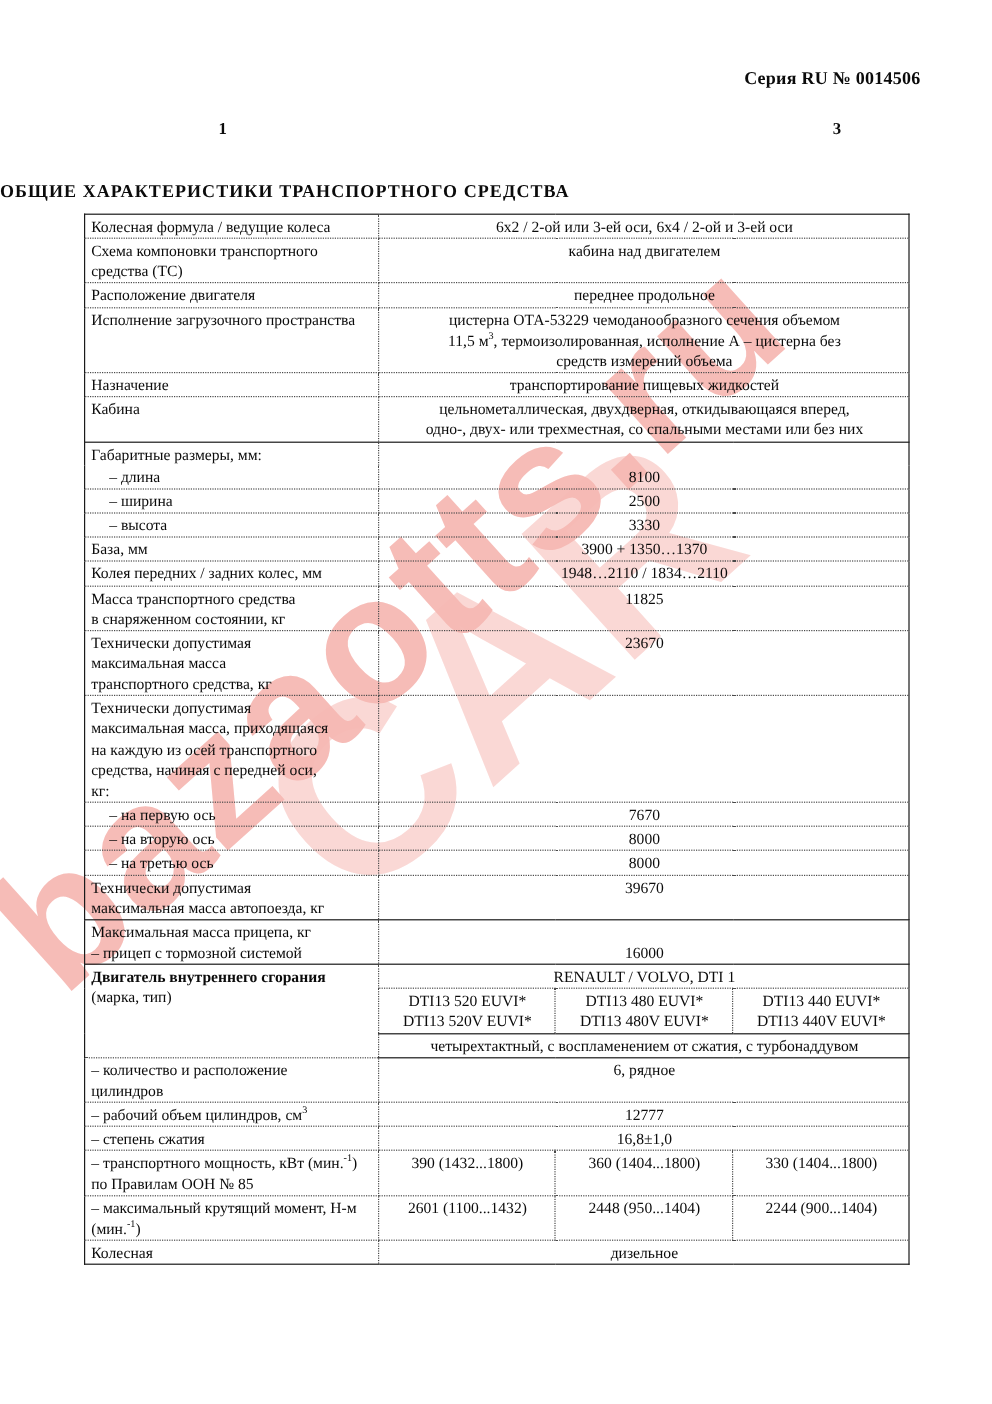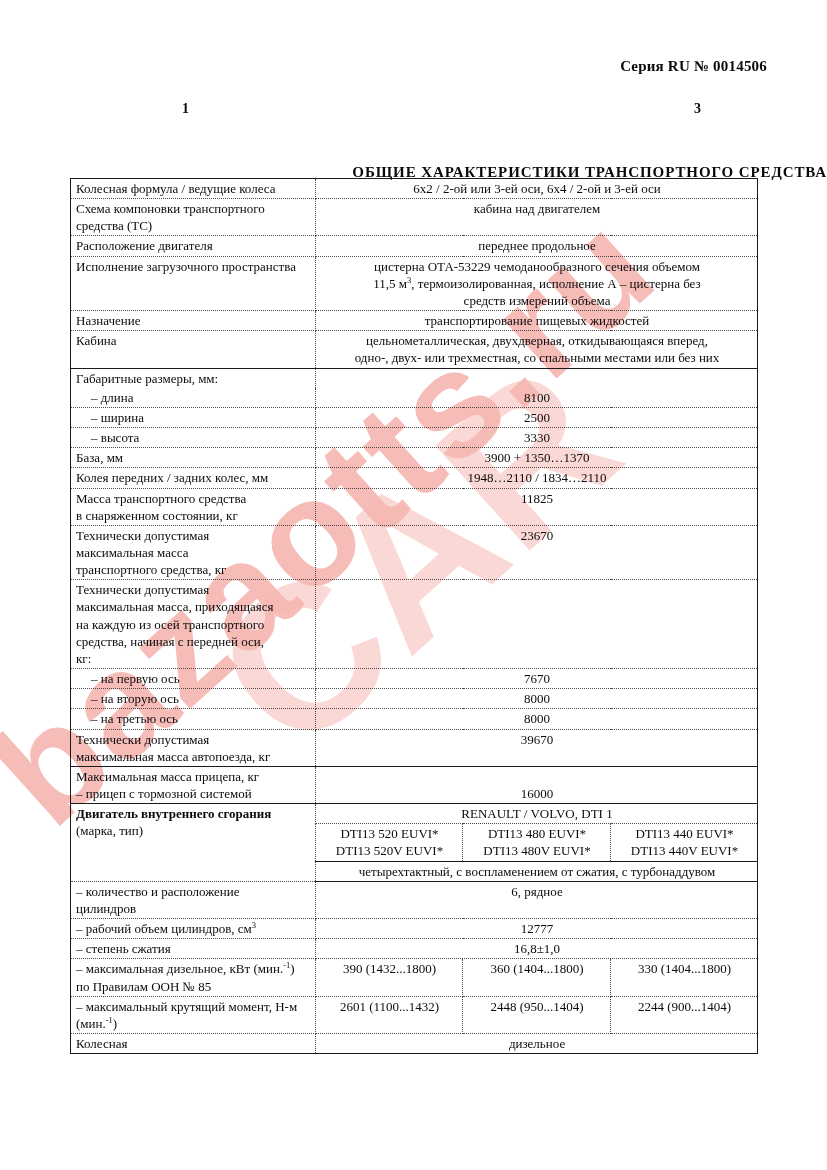--- a/index.html
+++ b/index.html
@@ -85,22 +85,22 @@
     left: 0; right: 0;
     top: 120px;
     text-align: center;
     font-size: 14.5px;
     font-weight: bold;
     letter-spacing: 0.1px;
   }
   .doc-title {
     position: absolute;
     left: 0; right: 0;
-    top: 164px;
-    text-align: right;
+    top: 152px;
+    text-align: left;
     font-size: 15px;
     font-weight: bold;
     letter-spacing: 0.9px;
   }
 
   
   table.spec {
     position: absolute;
     left: 70px;
     top: 178px;
@@ -332,21 +332,21 @@
         <td class="val solid-r" colspan="3">12777</td>
       </tr>
 
       <tr>
         <td class="lbl solid-l">– степень сжатия</td>
         <td class="val solid-r" colspan="3">16,8±1,0</td>
       </tr>
 
       <tr>
         <td class="lbl solid-l">
-          <span>– максимальная дизельное, кВт (мин.</span><sup>-1</sup><span>) по Правилам ООН № 85</span>
+          <span>– транспортного мощность, кВт (мин.</span><sup>-1</sup><span>) по Правилам ООН № 85</span>
         </td>
         <td class="val">390 (1432...1800)</td>
         <td class="val">360 (1404...1800)</td>
         <td class="val solid-r">330 (1404...1800)</td>
       </tr>
 
       <tr>
         <td class="lbl solid-l">
           <span>– максимальный крутящий момент, Н-м (мин.</span><sup>-1</sup><span>)</span>
         </td>

